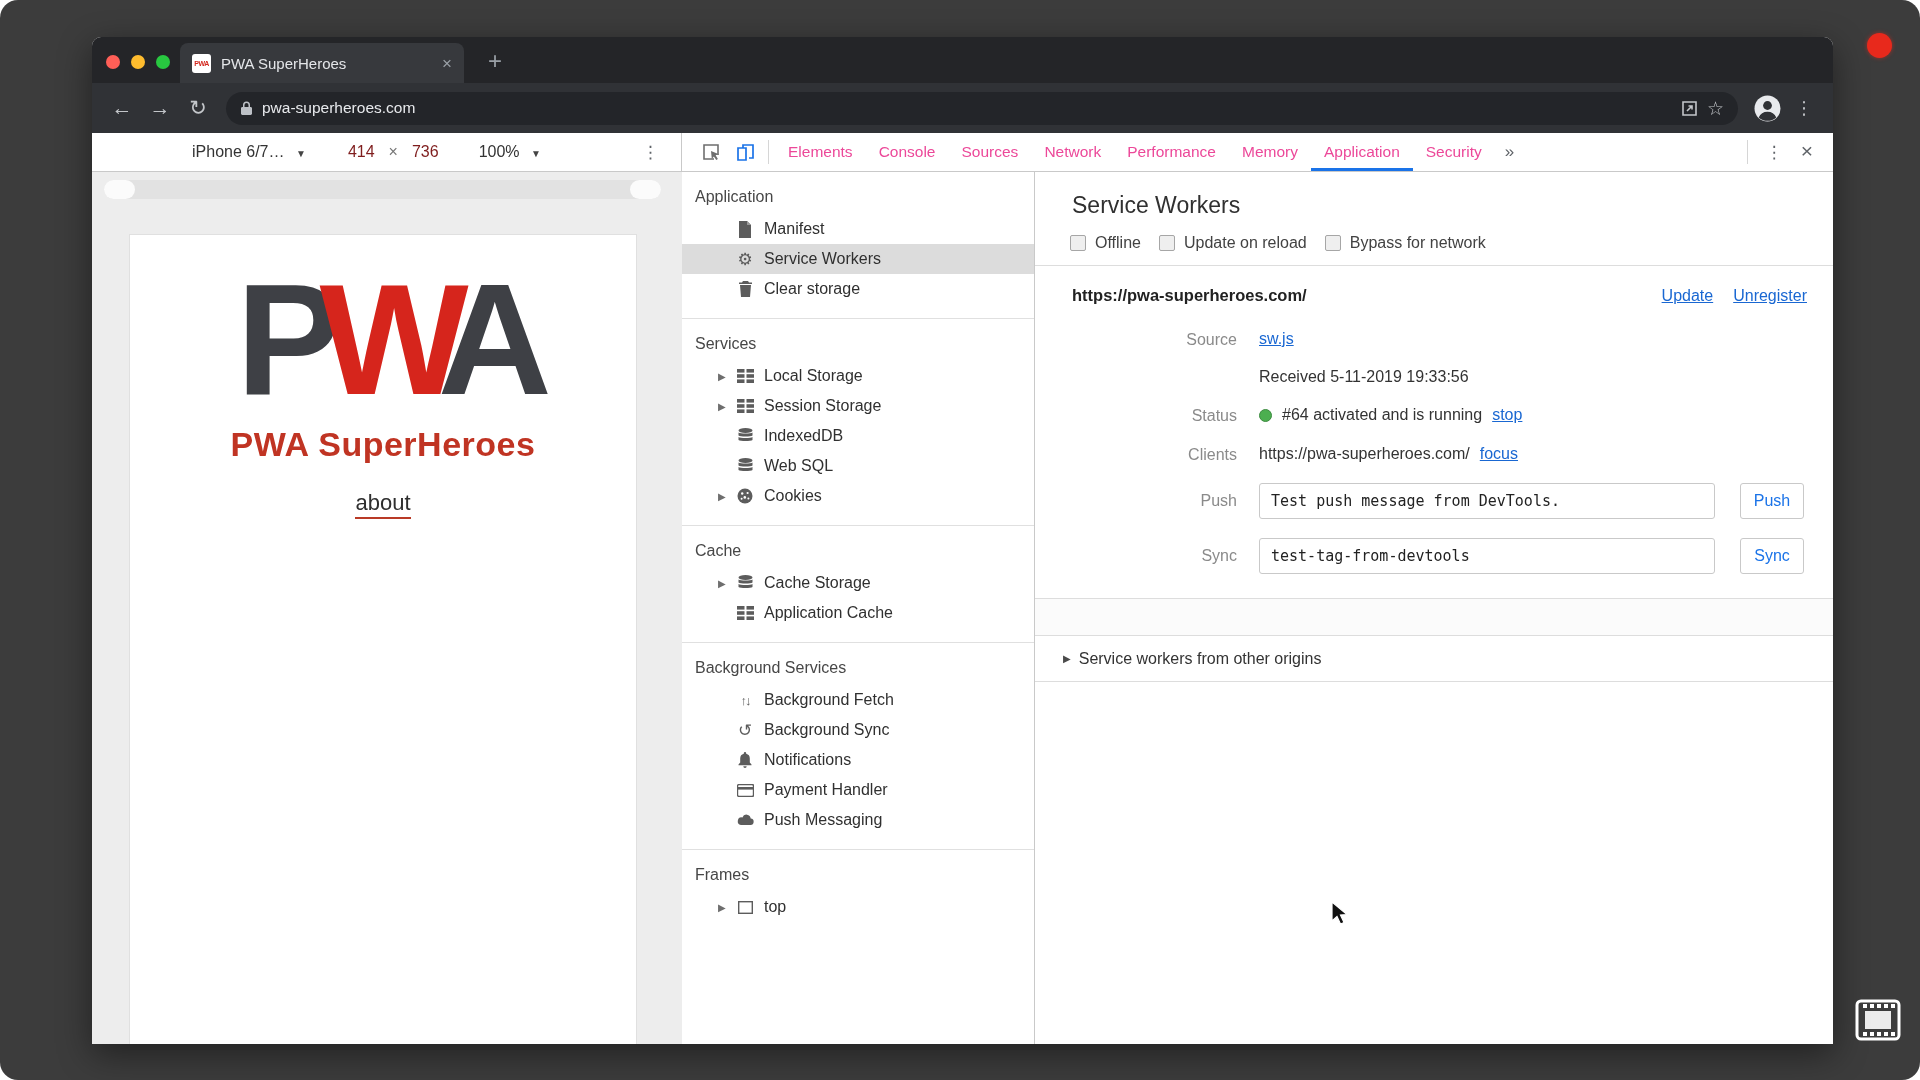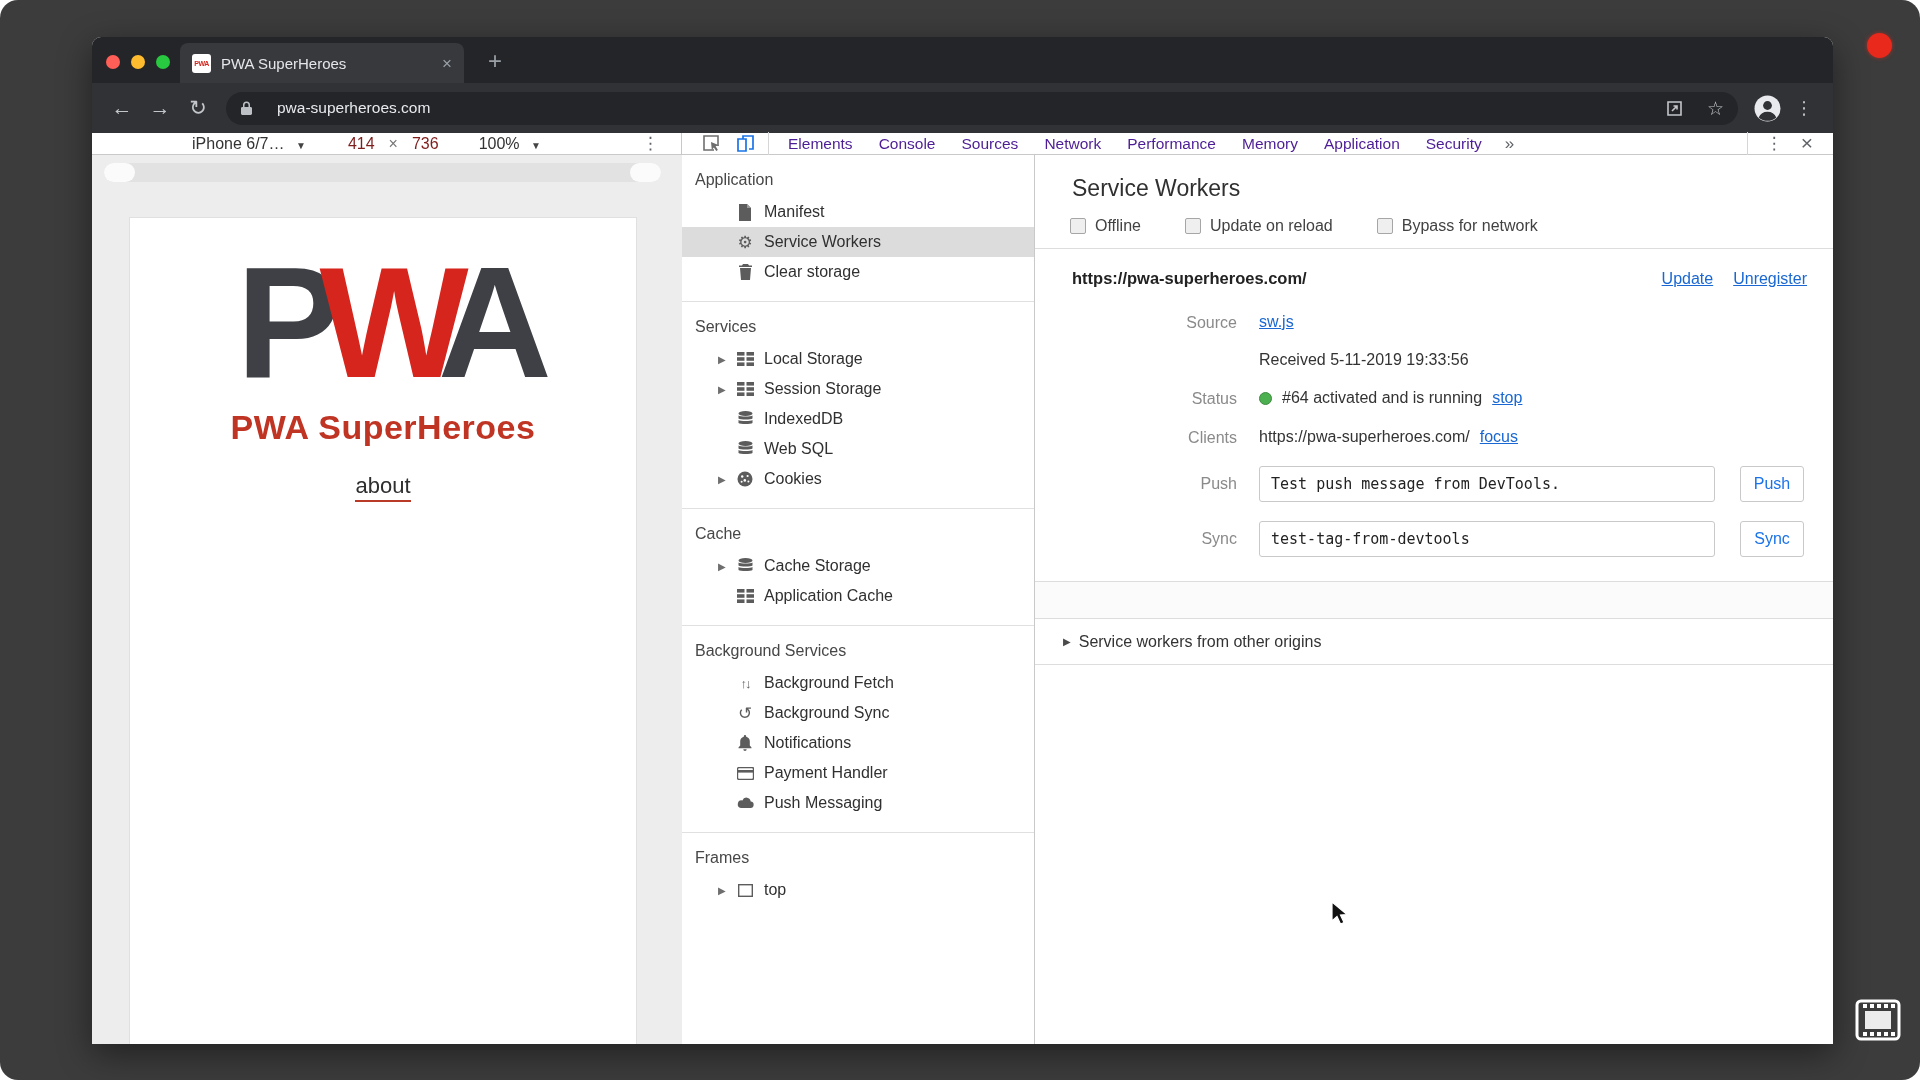--- a/index.html
+++ b/index.html
@@ -22,39 +22,39 @@
   .favicon { width:19px; height:19px; background:#fff; border-radius:3px; display:flex;
     align-items:center; justify-content:center; font-size:7px; font-weight:bold; color:#d3281e; letter-spacing:-.5px; }
   .tab-title { color:#e4e6e9; font-size:15px; flex:1; white-space:nowrap; overflow:hidden; }
   .tab-close { color:#9aa0a6; font-size:17px; line-height:1; cursor:default; }
   .newtab { position:absolute; left:396px; top:12px; color:#9aa0a6; font-size:24px; font-weight:300; line-height:1; }
 
   
   .toolbar { height:50px; background:#303236; display:flex; align-items:center; padding:0 14px; gap:6px; flex:0 0 auto; }
   .navbtn { color:#c3c6ca; font-size:21px; width:32px; height:32px; display:flex; align-items:center; justify-content:center; }
   .omnibox { height:33px; background:#232529; border-radius:17px; flex:0 0 1512px; display:flex;
-    align-items:center; padding:0 14px; gap:24px; margin-left:6px; }
+    align-items:center; padding:0 14px; gap:9px; margin-left:6px; }
   .omni-url { color:#e8eaed; font-size:15.5px; flex:1; }
   .omni-ic { color:#c3c6ca; display:flex; align-items:center; }
   .star { color:#c3c6ca; font-size:19px; }
   .avatar { width:27px; height:27px; margin-left:10px; }
   .tb-dots { color:#c3c6ca; font-size:18px; letter-spacing:0; margin-left:8px; }
 
   
-  .band { height:22px; display:flex; flex:0 0 auto; background:#fff; border-bottom:1px solid #c9c9c9; }
+  .band { height:39px; display:flex; flex:0 0 auto; background:#fff; border-bottom:1px solid #c9c9c9; }
   .devbar { width:590px; border-right:1px solid #c9c9c9; display:flex; align-items:center;
     font-size:16px; color:#333; padding-left:100px; position:relative; }
   .devbar .dim { color:#7f1d1d; }
   .devbar .xsep { color:#777; margin:0 14px; }
   .devbar .caret { font-size:10px; margin-left:7px; color:#444; }
   .devbar-dots { position:absolute; right:22px; color:#5f6368; font-size:17px; }
   .dtbar { flex:1; display:flex; align-items:center; padding-left:12px; }
   .dt-icbtn { width:34px; height:28px; display:flex; align-items:center; justify-content:center; }
   .vdiv { width:1px; height:24px; background:#d6d6d6; margin:0 6px; }
-  .dtab { height:38px; display:flex; align-items:center; padding:0 13px; font-size:15.5px; color:#4c1d95;
+  .dtab { height:38px; display:flex; align-items:center; padding:0 13px; font-size:15.5px; color:#ec4899;
     border-bottom:3px solid transparent; padding-top:3px; }
   .dtab.active { border-bottom-color:#1a73e8; }
   .chev { color:#5f6368; font-size:17px; padding:0 10px; }
   .dt-right { margin-left:auto; display:flex; align-items:center; padding-right:14px; }
   .dt-dots { color:#5f6368; font-size:17px; padding:0 12px; }
   .dt-close { color:#5f6368; font-size:21px; padding:0 6px 2px 6px; }
 
   
   .content { flex:1; display:flex; min-height:0; }
 
@@ -82,21 +82,21 @@
   .sb-row { height:30px; display:flex; align-items:center; padding-left:36px; font-size:16px; color:#303030; }
   .sb-row.sel { background:#dcdcdc; }
   .tri { width:17px; font-size:10px; color:#6e6e6e; flex:0 0 17px; }
   .sb-ic { width:20px; height:20px; flex:0 0 20px; margin-right:9px; display:flex; align-items:center;
     justify-content:center; color:#5c5c5c; font-size:17px; }
   .sb-ic svg { display:block; }
 
   
   .main { flex:1; min-width:0; display:flex; flex-direction:column; }
   .panel-title { font-size:23px; color:#303030; margin:20px 0 0 37px; }
-  .cbrow { display:flex; gap:44px; margin:15px 0 13px 35px; align-items:center; }
+  .cbrow { display:flex; gap:18px; margin:15px 0 13px 35px; align-items:center; }
   .cbitem { display:flex; align-items:center; gap:9px; font-size:16px; color:#424242; }
   .cb { appearance:none; -webkit-appearance:none; width:16px; height:16px; border:1px solid #a6a6a6;
     background:#efefef; border-radius:2px; }
   .hline { border-top:1px solid #ddd; }
   .reg { padding:20px 26px 24px 37px; }
   .origin-row { display:flex; align-items:center; }
   .origin { font-size:16.5px; font-weight:bold; color:#222; }
   .origin-links { margin-left:auto; display:flex; gap:20px; }
   a.blue { color:#1967d2; text-decoration:underline; font-size:16px; }
   .grid { display:grid; grid-template-columns:165px 1fr; column-gap:22px; margin-top:24px; row-gap:0; }

